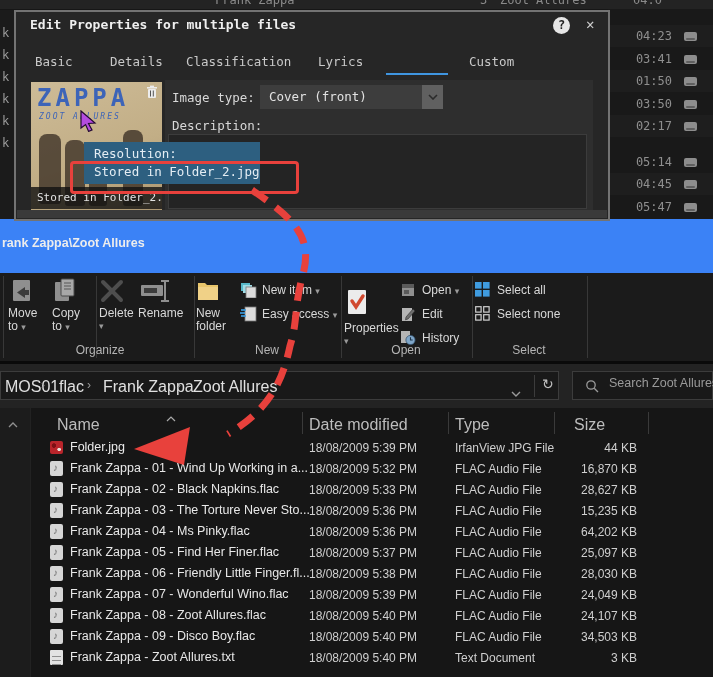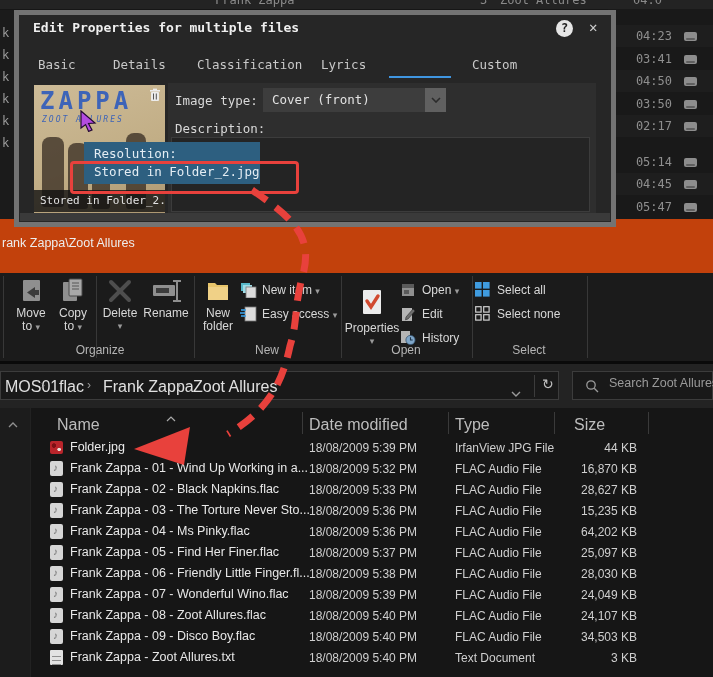--- a/index.html
+++ b/index.html
@@ -14,21 +14,21 @@
   .left-sliver{left:0;top:10px;width:14px;height:212px;background:#1b1b1b;color:#9a9a9a;font-size:12px;}
   .left-sliver span{position:absolute;left:2px;}
   .right-col{left:608px;top:9px;width:105px;height:213px;background:#191919;}
   .dur-row{position:absolute;left:0;width:105px;height:22px;}
   .dur-row.alt{background:#1e1e1e;}
   .dur-row .t{position:absolute;right:41px;top:4px;color:#8f8f8f;font-size:12px;}
   .drive{position:absolute;right:16px;top:7px;width:13px;height:9px;background:#8d8d8d;border-radius:2px;}
   .drive:after{content:"";position:absolute;left:2px;right:2px;bottom:1px;height:2px;background:#5f5f5f;border-radius:1px;}
 
   
-  .dialog{left:14px;top:10px;width:592px;height:207px;background:#262626;border:5px solid #737373;z-index:3;}
+  .dialog{left:14px;top:10px;width:592px;height:207px;background:#262626;border:2px solid #737373;z-index:3;}
   .dlg-title{left:14px;top:5px;font-size:13px;font-weight:bold;color:#efefef;}
   .help-circle{left:537px;top:5px;width:17px;height:17px;border-radius:50%;background:#e6e6e6;color:#222;
                font-size:12px;font-weight:bold;text-align:center;line-height:17px;}
   .close-x{left:570px;top:4px;font-size:14px;color:#cfcfcf;}
   .tab{top:42px;font-size:12.5px;color:#c9c9c9;}
   .tab.active{color:#4ba3ea;margin-top:36px;}
   .tab-underline{left:370px;top:61px;width:62px;height:2px;background:#3f95e0;}
   .art-panel{left:149px;top:68px;width:428px;height:130px;background:#2e2e2e;}
   .artwork{left:15px;top:70px;width:131px;height:131px;overflow:hidden;
            background:linear-gradient(160deg,#cdbb97 0%,#c2ae86 55%,#ab9671 100%);}
@@ -46,25 +46,25 @@
 
   
   .tooltip{left:84px;top:142px;width:176px;height:42px;background:#2d5f80;z-index:6;color:#e4edf3;font-size:12.5px;}
   .tooltip .l1{position:absolute;left:10px;top:4px;}
   .tooltip .l2{position:absolute;left:10px;top:22px;}
   .red-box{left:70px;top:161px;width:223px;height:27px;border:3px solid #e8413c;border-radius:4px;z-index:7;}
   .cursor{left:80px;top:110px;z-index:8;}
   .arrow-svg{left:0;top:0;z-index:10;pointer-events:none;}
 
   
-  .title-band{left:0;top:219px;width:713px;height:70px;background:#c2410c;}
+  .title-band{left:0;top:219px;width:713px;height:70px;background:#3b82f6;font-weight:bold;}
   .title-band span{position:absolute;left:2px;top:17px;color:#ededed;font-size:12.5px;}
   .ribbon{left:0;top:273px;width:713px;height:88px;background:#1b1b1b;}
   .rdiv{position:absolute;top:3px;width:1px;height:82px;background:#383838;}
-  .rbtn{position:absolute;color:#d8d8d8;font-size:12px;text-align:center;}
+  .rbtn{position:absolute;color:#d8d8d8;font-size:12px;}
   .rbtn .lbl{display:block;line-height:13px;}
   .rsmall{position:absolute;height:20px;color:#d8d8d8;font-size:12px;line-height:20px;text-align:left;}
   .rsmall .ic{position:absolute;left:0;top:2px;}
   .rsmall .tx{position:absolute;left:22px;top:0;white-space:nowrap;}
   .dd{color:#9a9a9a;font-size:9px;}
   .grp-label{position:absolute;top:70px;color:#b5b5b5;font-size:12px;text-align:center;}
   .ribbon-sep{left:0;top:361px;width:713px;height:3px;background:#0a0a0a;}
   .addr-area{left:0;top:364px;width:713px;height:44px;background:#232323;}
   .crumb-bar{position:absolute;left:0;top:7px;width:559px;height:29px;background:#191919;border:1px solid #3c3c3c;box-sizing:border-box;}
   .crumb{position:absolute;top:6px;color:#e0e0e0;font-size:16px;}
@@ -116,21 +116,21 @@
   <div class="abs right-col">
     <div class="dur-row alt" style="top:16px">
         <span class="t mono">04:23</span>
         <span class="drive"></span>
       </div>
     <div class="dur-row" style="top:39px">
         <span class="t mono">03:41</span>
         <span class="drive"></span>
       </div>
     <div class="dur-row alt" style="top:61px">
-        <span class="t mono">04:50</span>
+        <span class="t mono">01:50</span>
         <span class="drive"></span>
       </div>
     <div class="dur-row" style="top:84px">
         <span class="t mono">03:50</span>
         <span class="drive"></span>
       </div>
     <div class="dur-row alt" style="top:106px">
         <span class="t mono">02:17</span>
         <span class="drive"></span>
       </div>
@@ -148,21 +148,21 @@
       </div>
   </div>
 
   <div class="abs dialog mono">
     <span class="abs dlg-title">Edit Properties for multiple files</span>
     <span class="abs help-circle">?</span>
     <span class="abs close-x">✕</span>
 
     <span class="abs tab" style="left:19px">Basic</span>
     <span class="abs tab" style="left:94px">Details</span>
-    <span class="abs tab" style="left:178px">Classification</span>
+    <span class="abs tab" style="left:170px">Classification</span>
     <span class="abs tab" style="left:302px">Lyrics</span>
     <span class="abs tab active" style="left:374px">Artwork</span>
     <span class="abs tab" style="left:453px">Custom</span>
     <div class="abs tab-underline"></div>
 
     <div class="abs art-panel"></div>
 
     <div class="abs artwork">
       <div class="cover-title">ZAPPA</div>
       <div class="cover-sub">ZOOT ALLURES</div>

